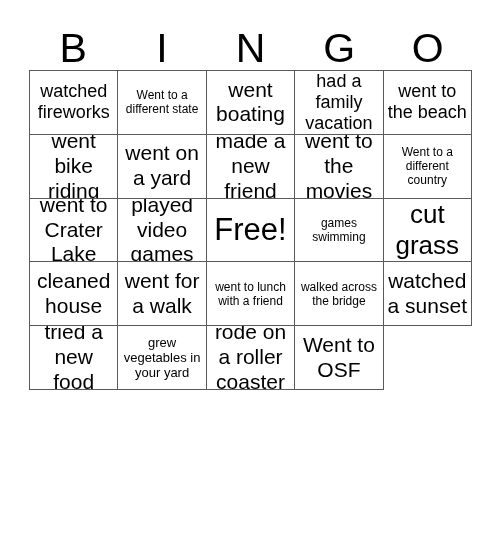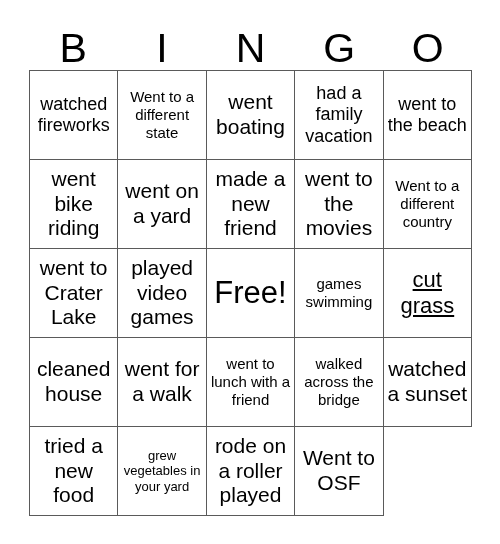--- a/index.html
+++ b/index.html
@@ -44,21 +44,21 @@
     color: #000000;
     user-select: none;
   }
 
   
   #bingo-grid {
     position: absolute;
     left: 29px;
     top: 70px;
     width: 443px;
-    height: 446px;
+    height: 320px;
     display: grid;
     grid-template-columns: repeat(5, 1fr);
     grid-template-rows: repeat(5, 1fr);
     border-top: 1px solid #5a5a5a;
     border-left: 1px solid #5a5a5a;
     box-sizing: border-box;
     background: #ffffff;
   }
 
   .bingo-cell {
@@ -76,24 +76,24 @@
 
   .bingo-cell .cell-text {
     display: block;
     width: 100%;
     line-height: 1.18;
     word-wrap: break-word;
   }
 
   
   .size-xs .cell-text { font-size: 13px; }
-  .size-sm .cell-text { font-size: 15px; }
+  .size-sm .cell-text { font-size: 12px; }
   .size-md .cell-text { font-size: 18px; }
   .size-lg .cell-text { font-size: 21px; }
-  .size-xl .cell-text { font-size: 22px; text-decoration: underline; }
+  .size-xl .cell-text { font-size: 26px; }
   .size-free .cell-text { font-size: 31px; }
 </style>
 </head>
 <body>
 
 <div id="bingo-card">
 
   <div id="bingo-header">
     <div class="header-letter">B</div>
     <div class="header-letter">I</div>
@@ -163,20 +163,20 @@
       <div class="bingo-cell size-lg">
         <span class="cell-text">watched a sunset</span>
       </div>
       <div class="bingo-cell size-lg">
         <span class="cell-text">tried a new food</span>
       </div>
       <div class="bingo-cell size-xs">
         <span class="cell-text">grew vegetables in your yard</span>
       </div>
       <div class="bingo-cell size-lg">
-        <span class="cell-text">rode on a roller played</span>
+        <span class="cell-text">rode on a roller coaster</span>
       </div>
       <div class="bingo-cell size-lg">
         <span class="cell-text">Went to OSF</span>
       </div>
     </div>
 
 </div>
 
 </body></html>

